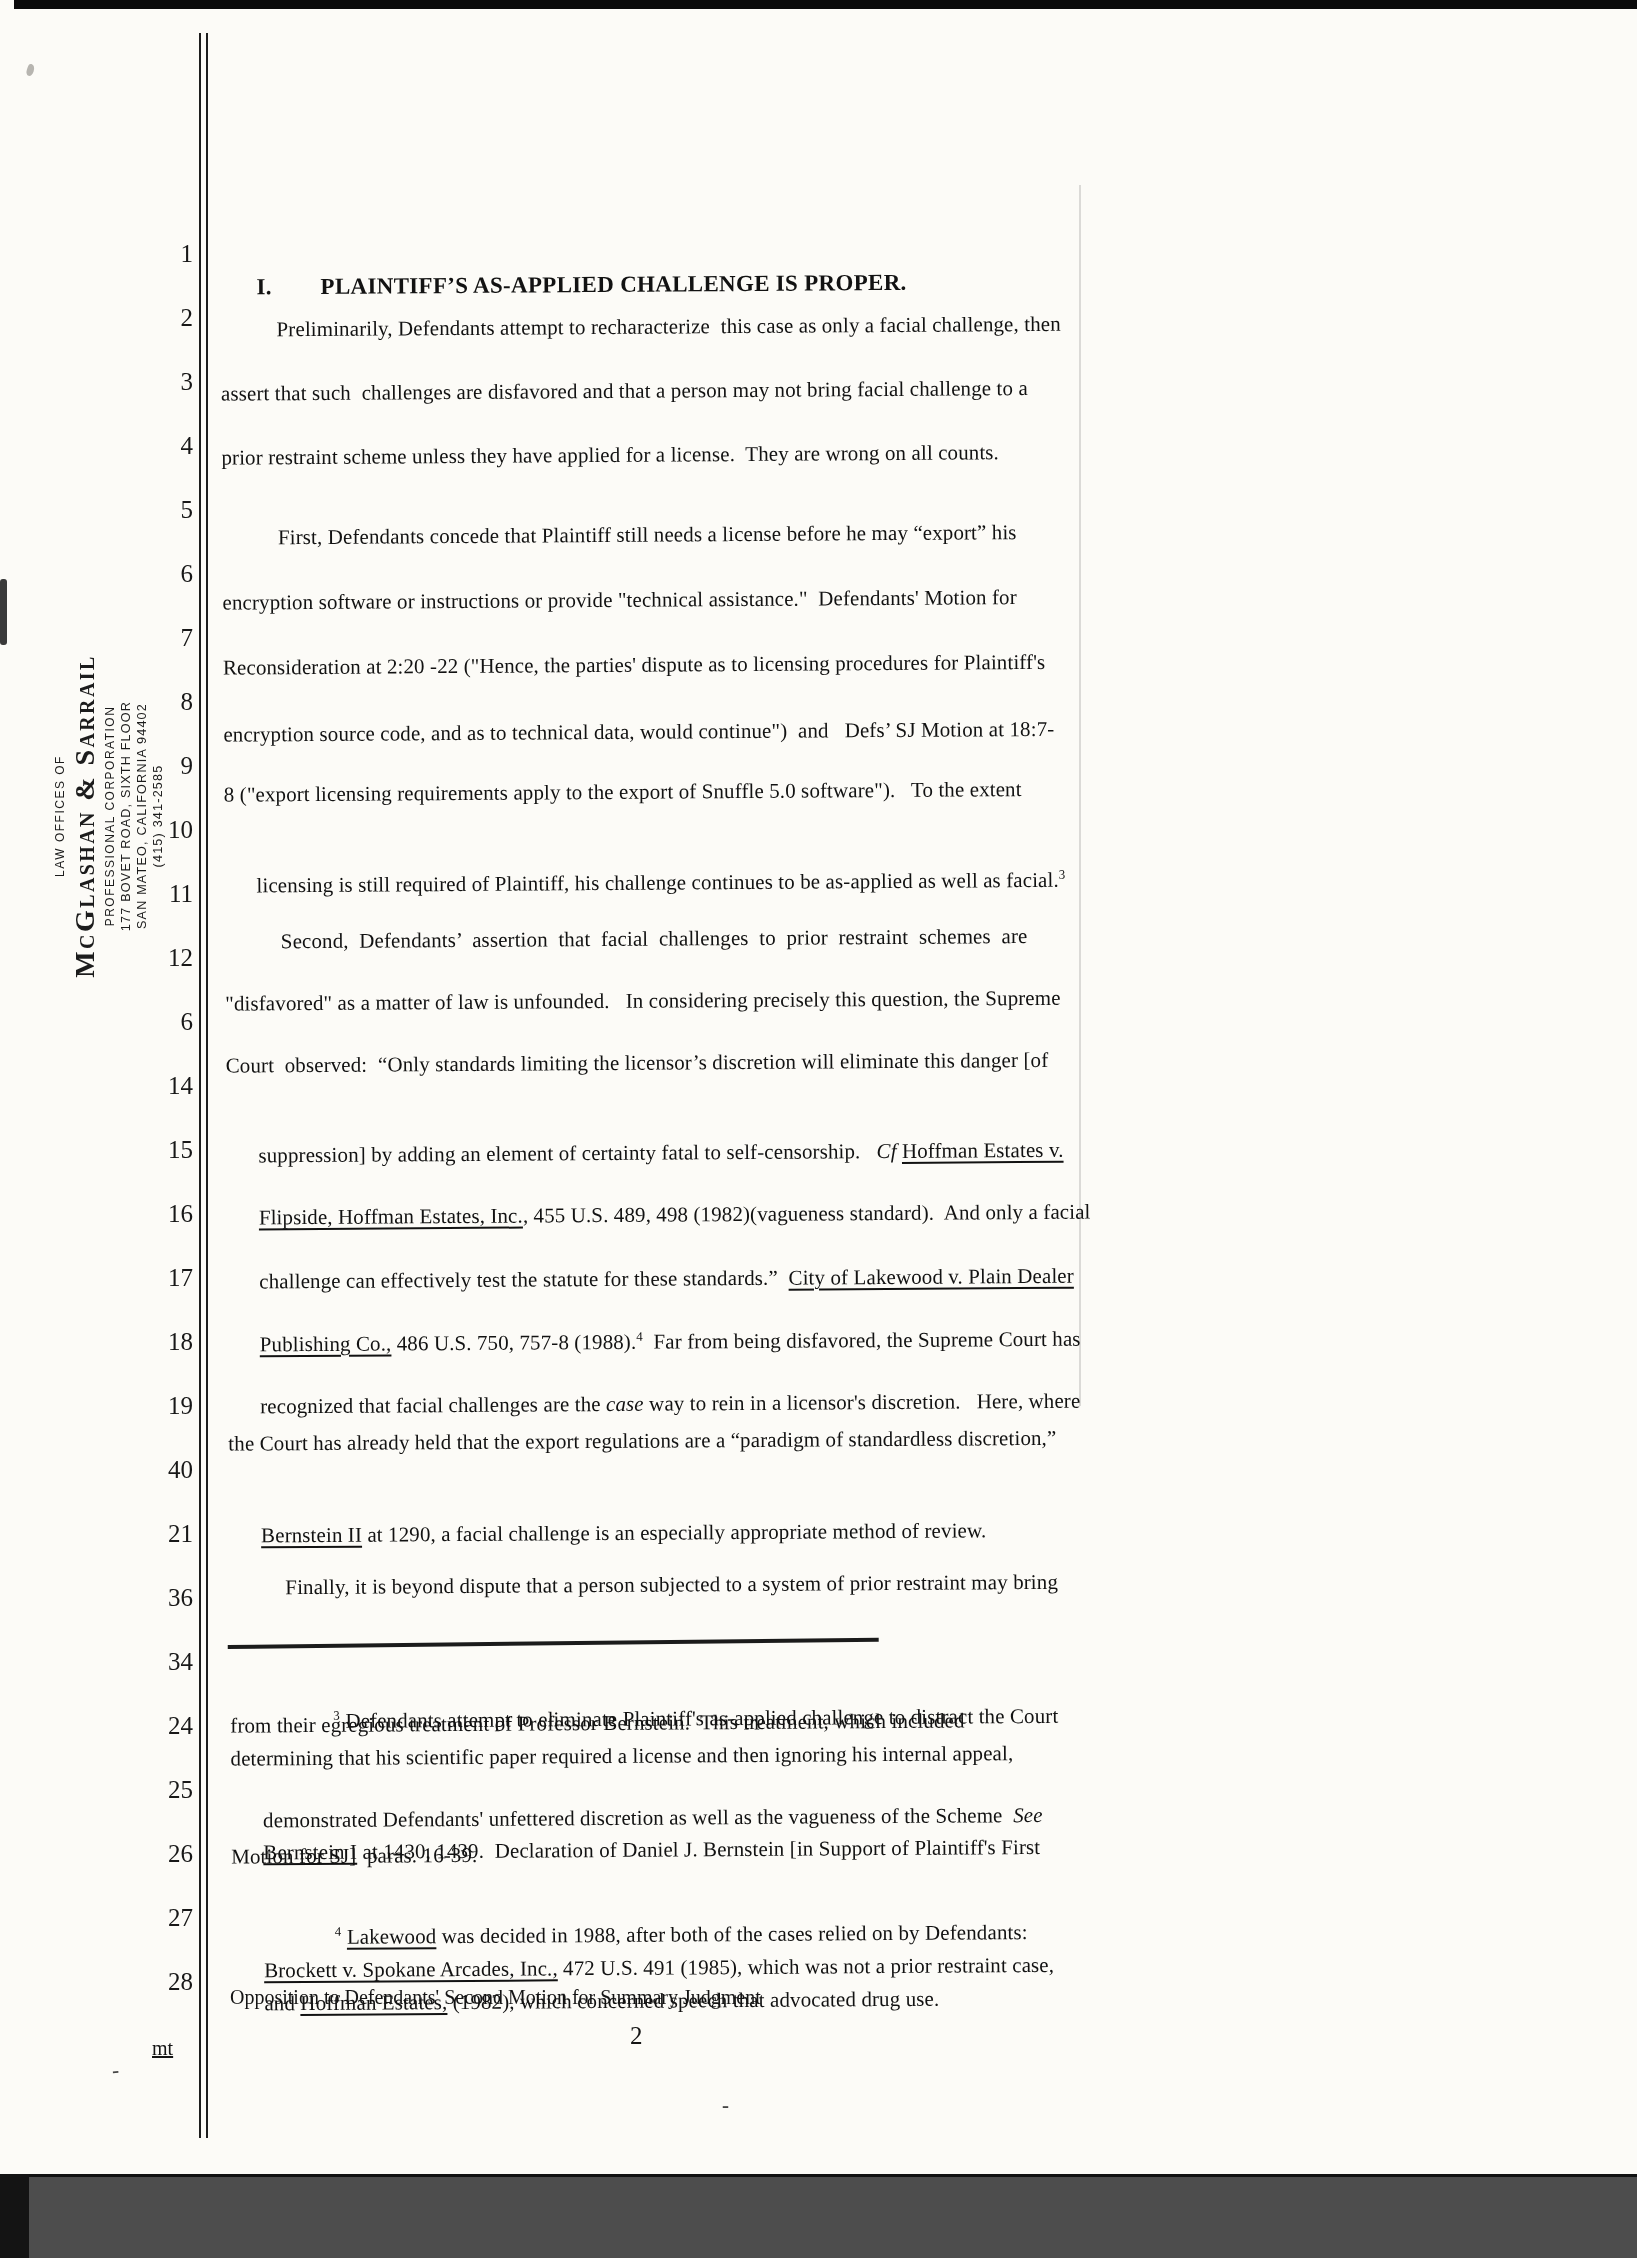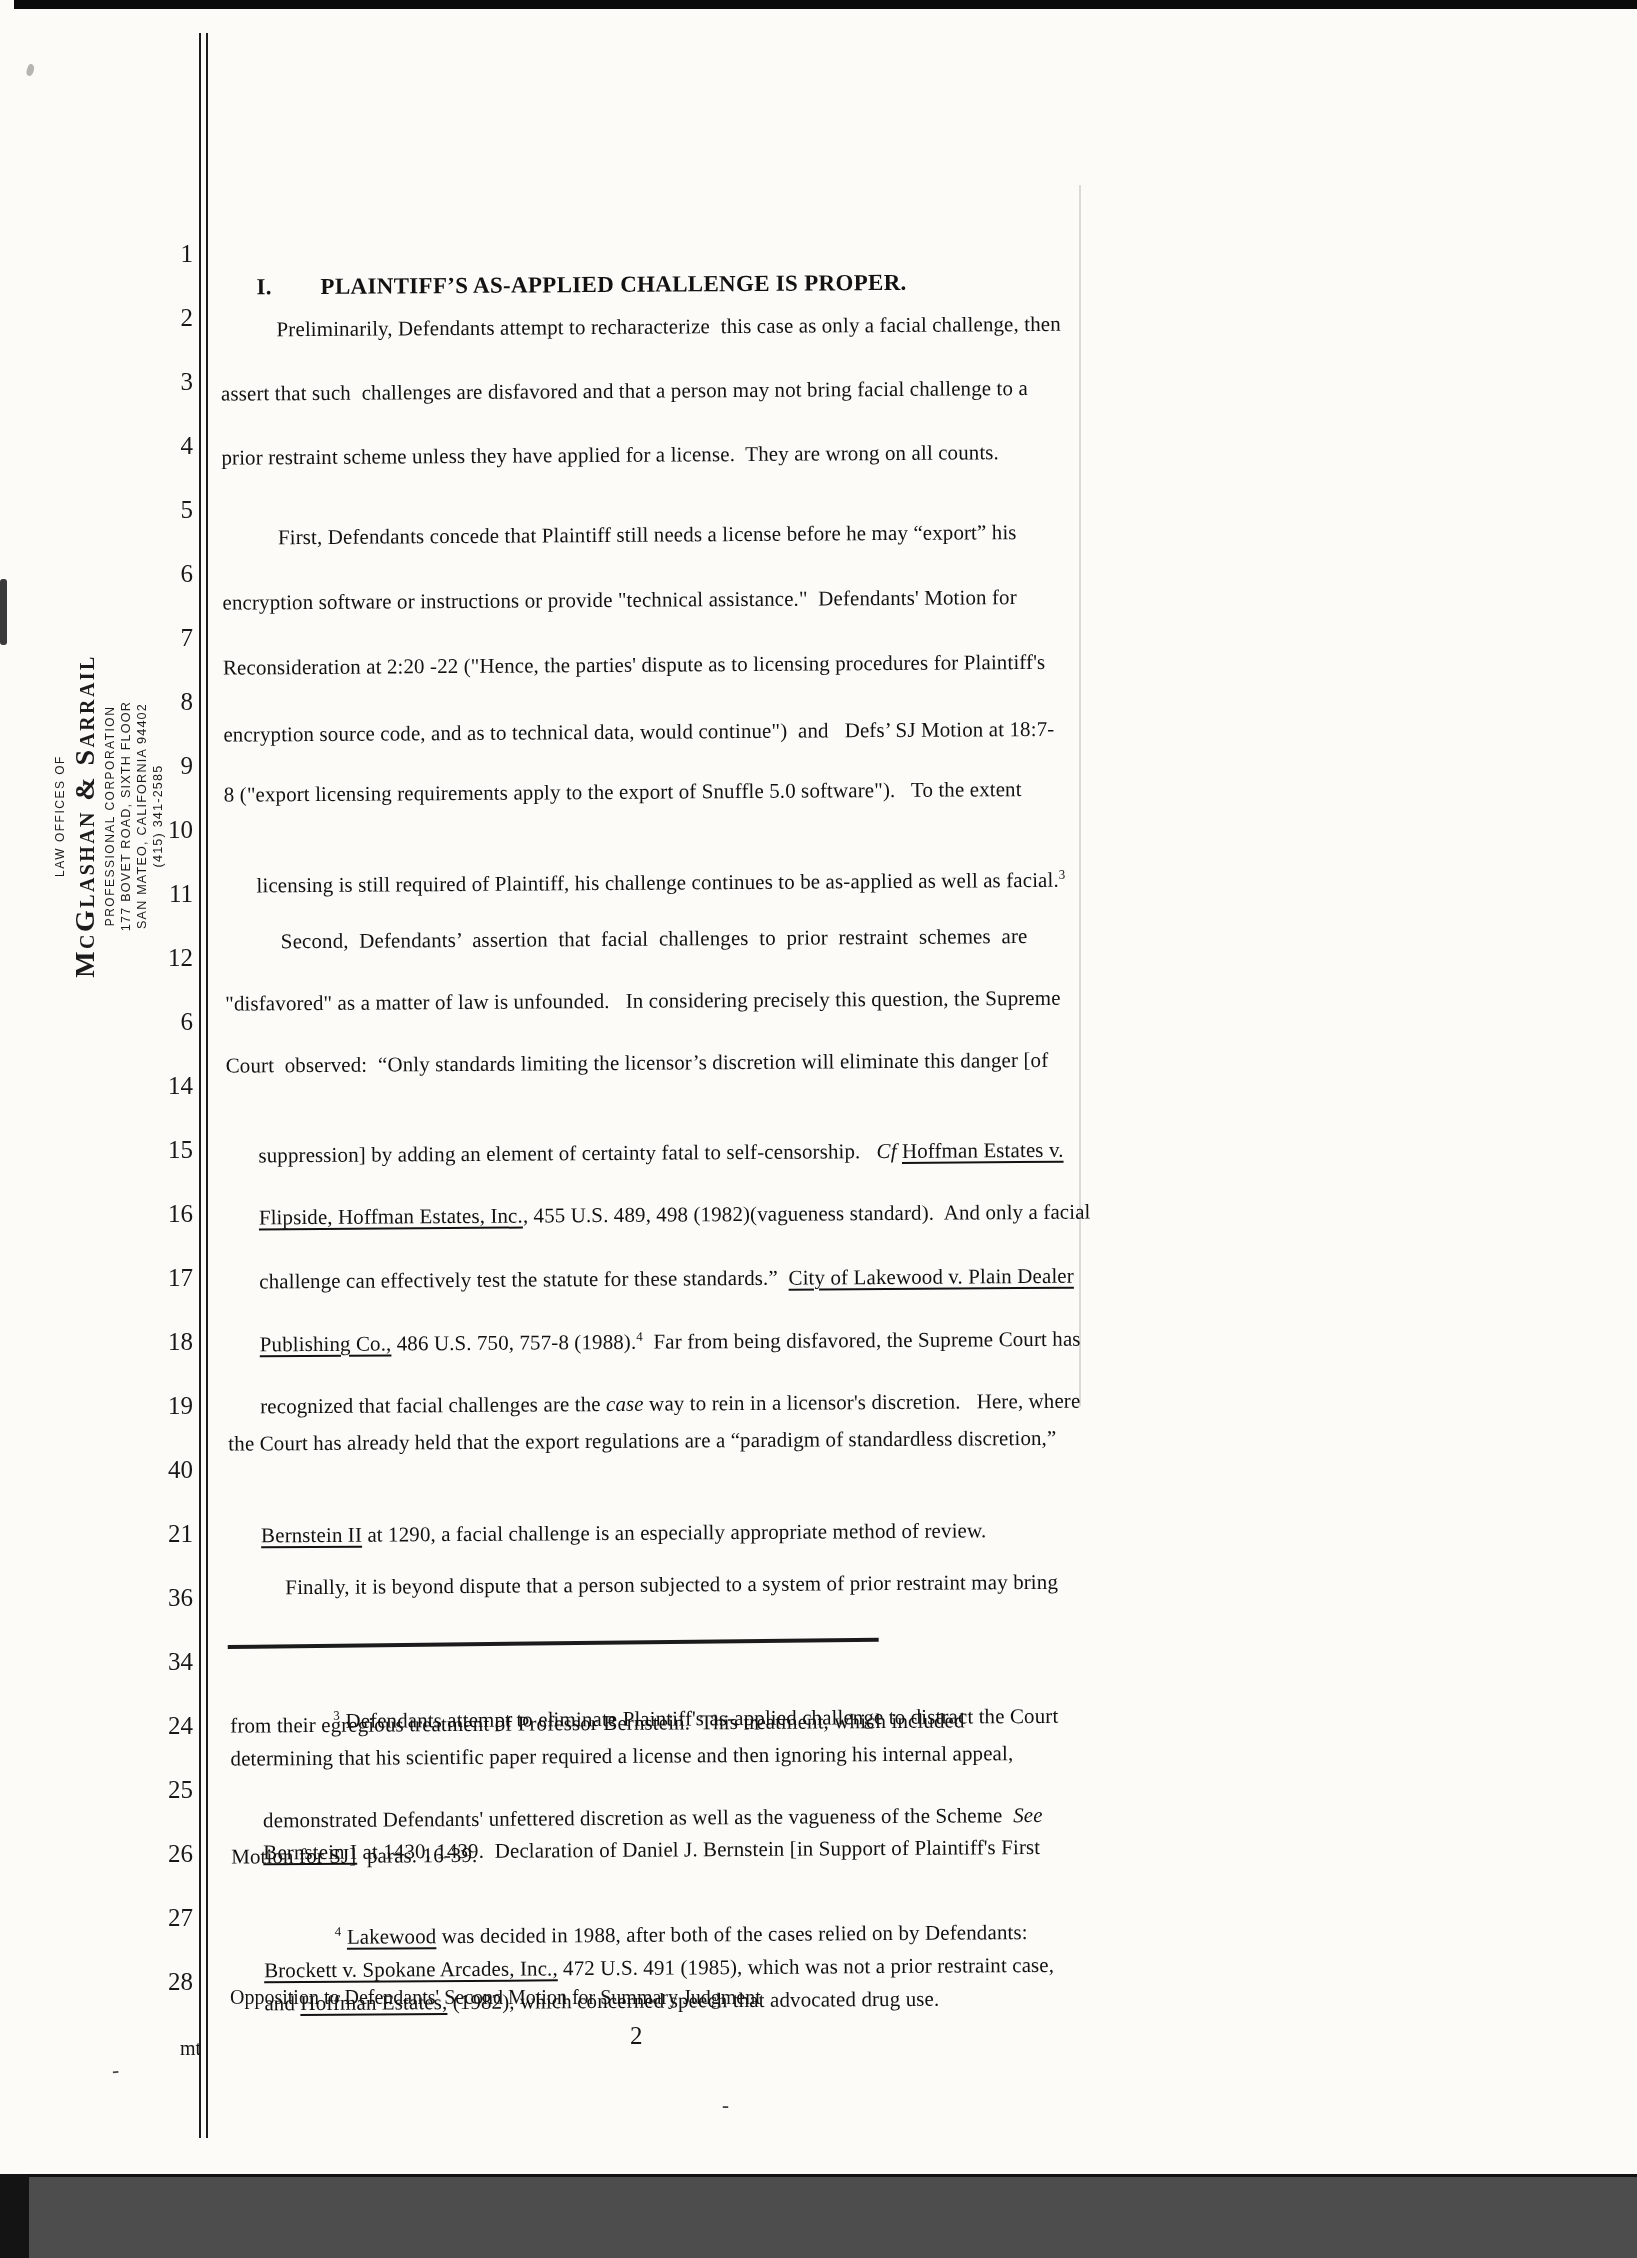--- a/index.html
+++ b/index.html
@@ -51,21 +51,21 @@
   .ind  { left:282px; }
   .find { left:297px; }
   .head { font-weight:bold; font-size:23px; letter-spacing:0.3px; }
   .hnum { display:inline-block; width:64px; }
   .u   { text-decoration:underline; text-decoration-thickness:1.9px; text-underline-offset:3.9px; }
   .i   { font-style:italic; }
   .sup { vertical-align:super; font-size:.62em; line-height:0; }
   .fnsep { position:absolute; left:224px; top:1641px; width:651px; height:3.9px; background:#1b1b1b; transform:rotate(-.25deg); }
 
   
-  .footer-initials { position:absolute; left:180px; top:2037px; font:20px "Liberation Serif", serif; }
+  .footer-initials { position:absolute; left:152px; top:2037px; font:20px "Liberation Serif", serif;text-decoration:underline; }
   .footer-title    { position:absolute; left:230px; top:1986px; font:20px "Liberation Serif", serif; }
   .footer-page     { position:absolute; left:630px; top:2022px; font:25px "Liberation Serif", serif; }
 </style>
 </head>
 <body>
 
 <div class="page">
 
   <div class="scan-top"></div>
   <div class="scan-speck"></div>

